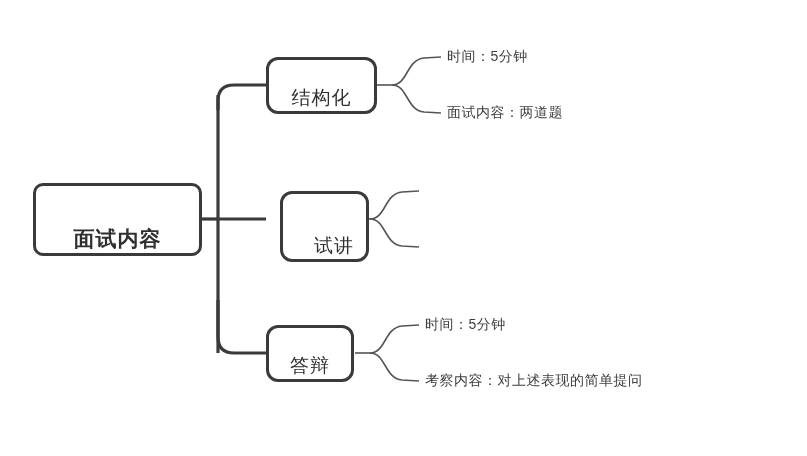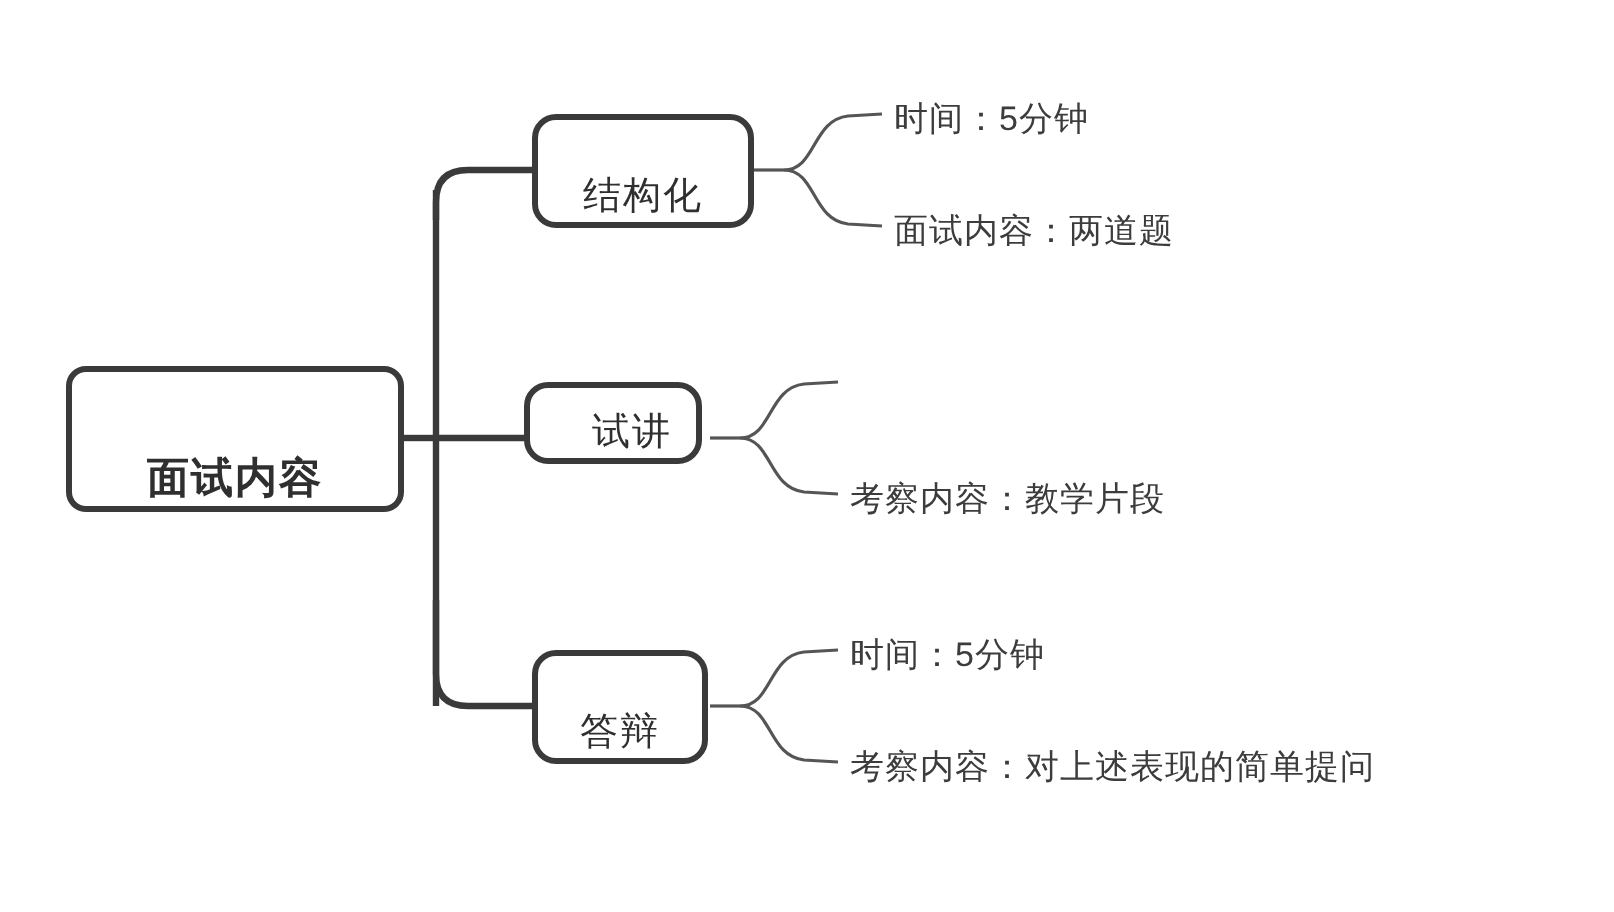--- a/index.html
+++ b/index.html
@@ -47,26 +47,26 @@
     font-size: 21px;
     font-weight: bold;
     letter-spacing: 1px;
   }
   .node-branch {
     font-size: 19px;
     font-weight: normal;
     letter-spacing: 1px;
   }
   .node-b0 { left: 266px; top: 57px;  width: 111px; height: 57px; }
-  .node-b1 { left: 262px; top: 191px; width: 89px;  height: 41px; padding-left: 19px; }
+  .node-b1 { left: 280px; top: 191px; width: 89px;  height: 71px; padding-left: 19px; }
   .node-b2 { left: 266px; top: 325px; width: 88px;  height: 57px; }
 
   .leaf-label {
     position: absolute;
-    font-size: 17px;
+    font-size: 14px;
     color: #3c3c3c;
     white-space: nowrap;
     letter-spacing: 0.5px;
     z-index: 2;
   }
 </style>
 </head>
 <body>
 
 <div id="mindmap">
@@ -106,18 +106,17 @@
   <div class="node node-branch node-b1">
     <span>试讲</span>
   </div>
   <div class="node node-branch node-b2">
     <span>答辩</span>
   </div>
 
   <div class="leaf-label" style="left:447px; top:48px;">时间：5分钟</div>
   <div class="leaf-label" style="left:447px; top:104px;">面试内容：两道题</div>
 
-  <div class="leaf-label" style="left:425px; top:238px;">考察内容：教学片段</div>
 
   <div class="leaf-label" style="left:425px; top:316px;">时间：5分钟</div>
   <div class="leaf-label" style="left:425px; top:372px;">考察内容：对上述表现的简单提问</div>
 
 </div>
 
 </body></html>

